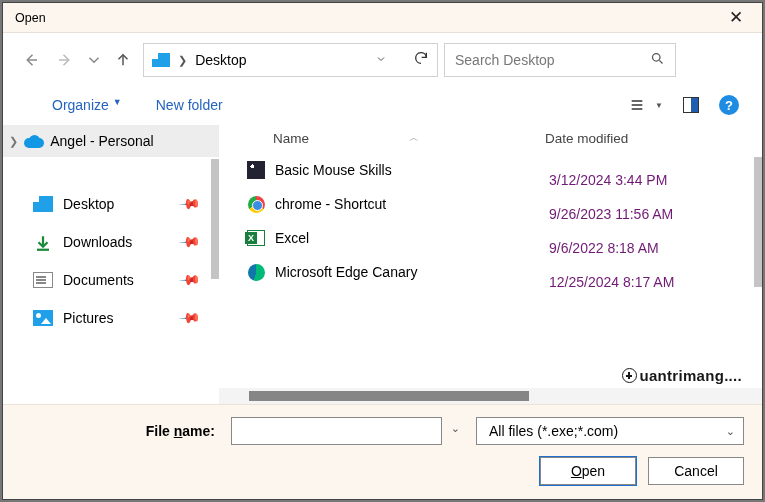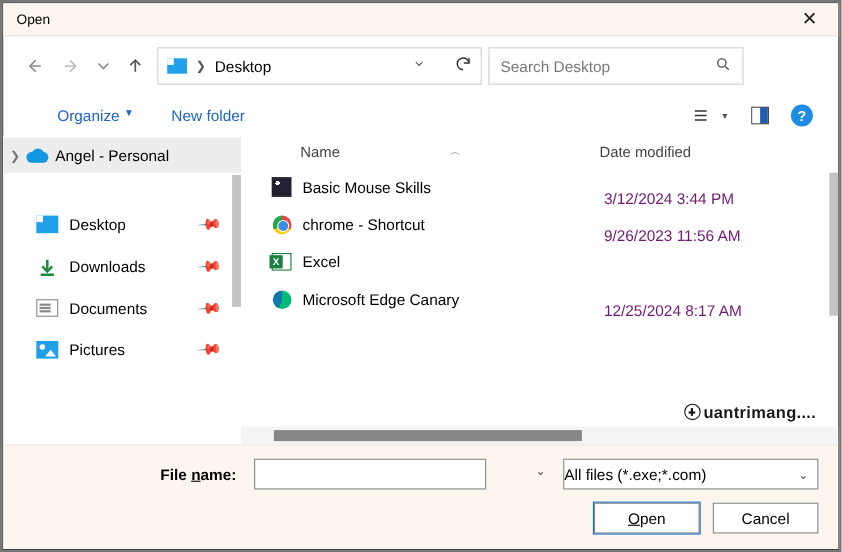--- a/index.html
+++ b/index.html
@@ -75,21 +75,21 @@
   .wmdot::after{content:""; position:absolute; left:5px; top:3px; width:2px; height:7px; background:#000;}
   .wmdot::before{content:""; position:absolute; left:3px; top:6px; width:6px; height:2px; background:#000;}
 
   .bottom { background:#fdf6ee; padding: 12px 18px 14px 18px; display:flex; flex-direction:column; gap:12px; border-top:1px solid #eee3d6; }
   .row1 { display:flex; align-items:center; gap:10px; }
   .fnlabel { font-size:14px; color:#000; width: 200px; text-align:right; padding-right:6px;font-weight:bold; }
   .fnlabel u { text-decoration: underline; }
   .fninput { flex:1; height:28px; border:1px solid #888; background:#fff; padding:0 22px 0 6px; font-size:14px; outline:none; position:relative; }
   .fninputwrap { flex:1; max-width:272px; position:relative; }
   .fninputwrap .dd { position:absolute; right:6px; top:5px; color:#555; font-size:11px; pointer-events:none; }
-  .ftype { height:28px; border:1px solid #888; background:#fff; padding: 0 22px 0 0; font-size:14px; width:232px; display:flex; align-items:center; position:relative; cursor:pointer; }
+  .ftype { height:28px; border:1px solid #888; background:#fff; padding: 0 22px 0 12px; font-size:14px; width:268px; display:flex; align-items:center; position:relative; cursor:pointer; }
   .ftype .dd { position:absolute; right:8px; color:#555; font-size:11px; }
   .row2 { display:flex; justify-content:flex-end; gap:12px; }
   .btn { height:28px; width:96px; border:1px solid #888; background:#fff; font-size:14px; cursor:pointer; }
   .btn:focus, .btn.primary { outline:1px solid #1f6fd0; }
   .btn u { text-decoration: underline; }
 
   
   .fi-bmskills { width:18px; height:18px; background: radial-gradient(circle at 30% 30%, #fff 2px, transparent 2px), #223; }
   .fi-chrome { width:17px; height:17px; border-radius:50%; background: conic-gradient(#e44 0 120deg, #fc0 120deg 240deg, #2a4 240deg 360deg); position:relative;}
   .fi-chrome::after{content:"";position:absolute;left:4px;top:4px;width:9px;height:9px;border-radius:50%;background:#3b8de4;border:1.5px solid #fff;}
@@ -239,20 +239,21 @@
               <span class="fi-chrome"></span>
             </span>
           <span class="fname">chrome - Shortcut</span>
           <span class="fdate">9/26/2023 11:56 AM</span>
         </div>
         <div class="frow">
           <span class="ficon">
               <span class="fi-excel"></span>
             </span>
           <span class="fname">Excel</span>
+          <span class="fdate">9/6/2022 8:18 AM</span>
         </div>
         <div class="frow">
           <span class="ficon">
               <span class="fi-edge"></span>
             </span>
           <span class="fname">Microsoft Edge Canary</span>
           <span class="fdate">12/25/2024 8:17 AM</span>
         </div>
       </div>
       <div class="hscrollarea">

